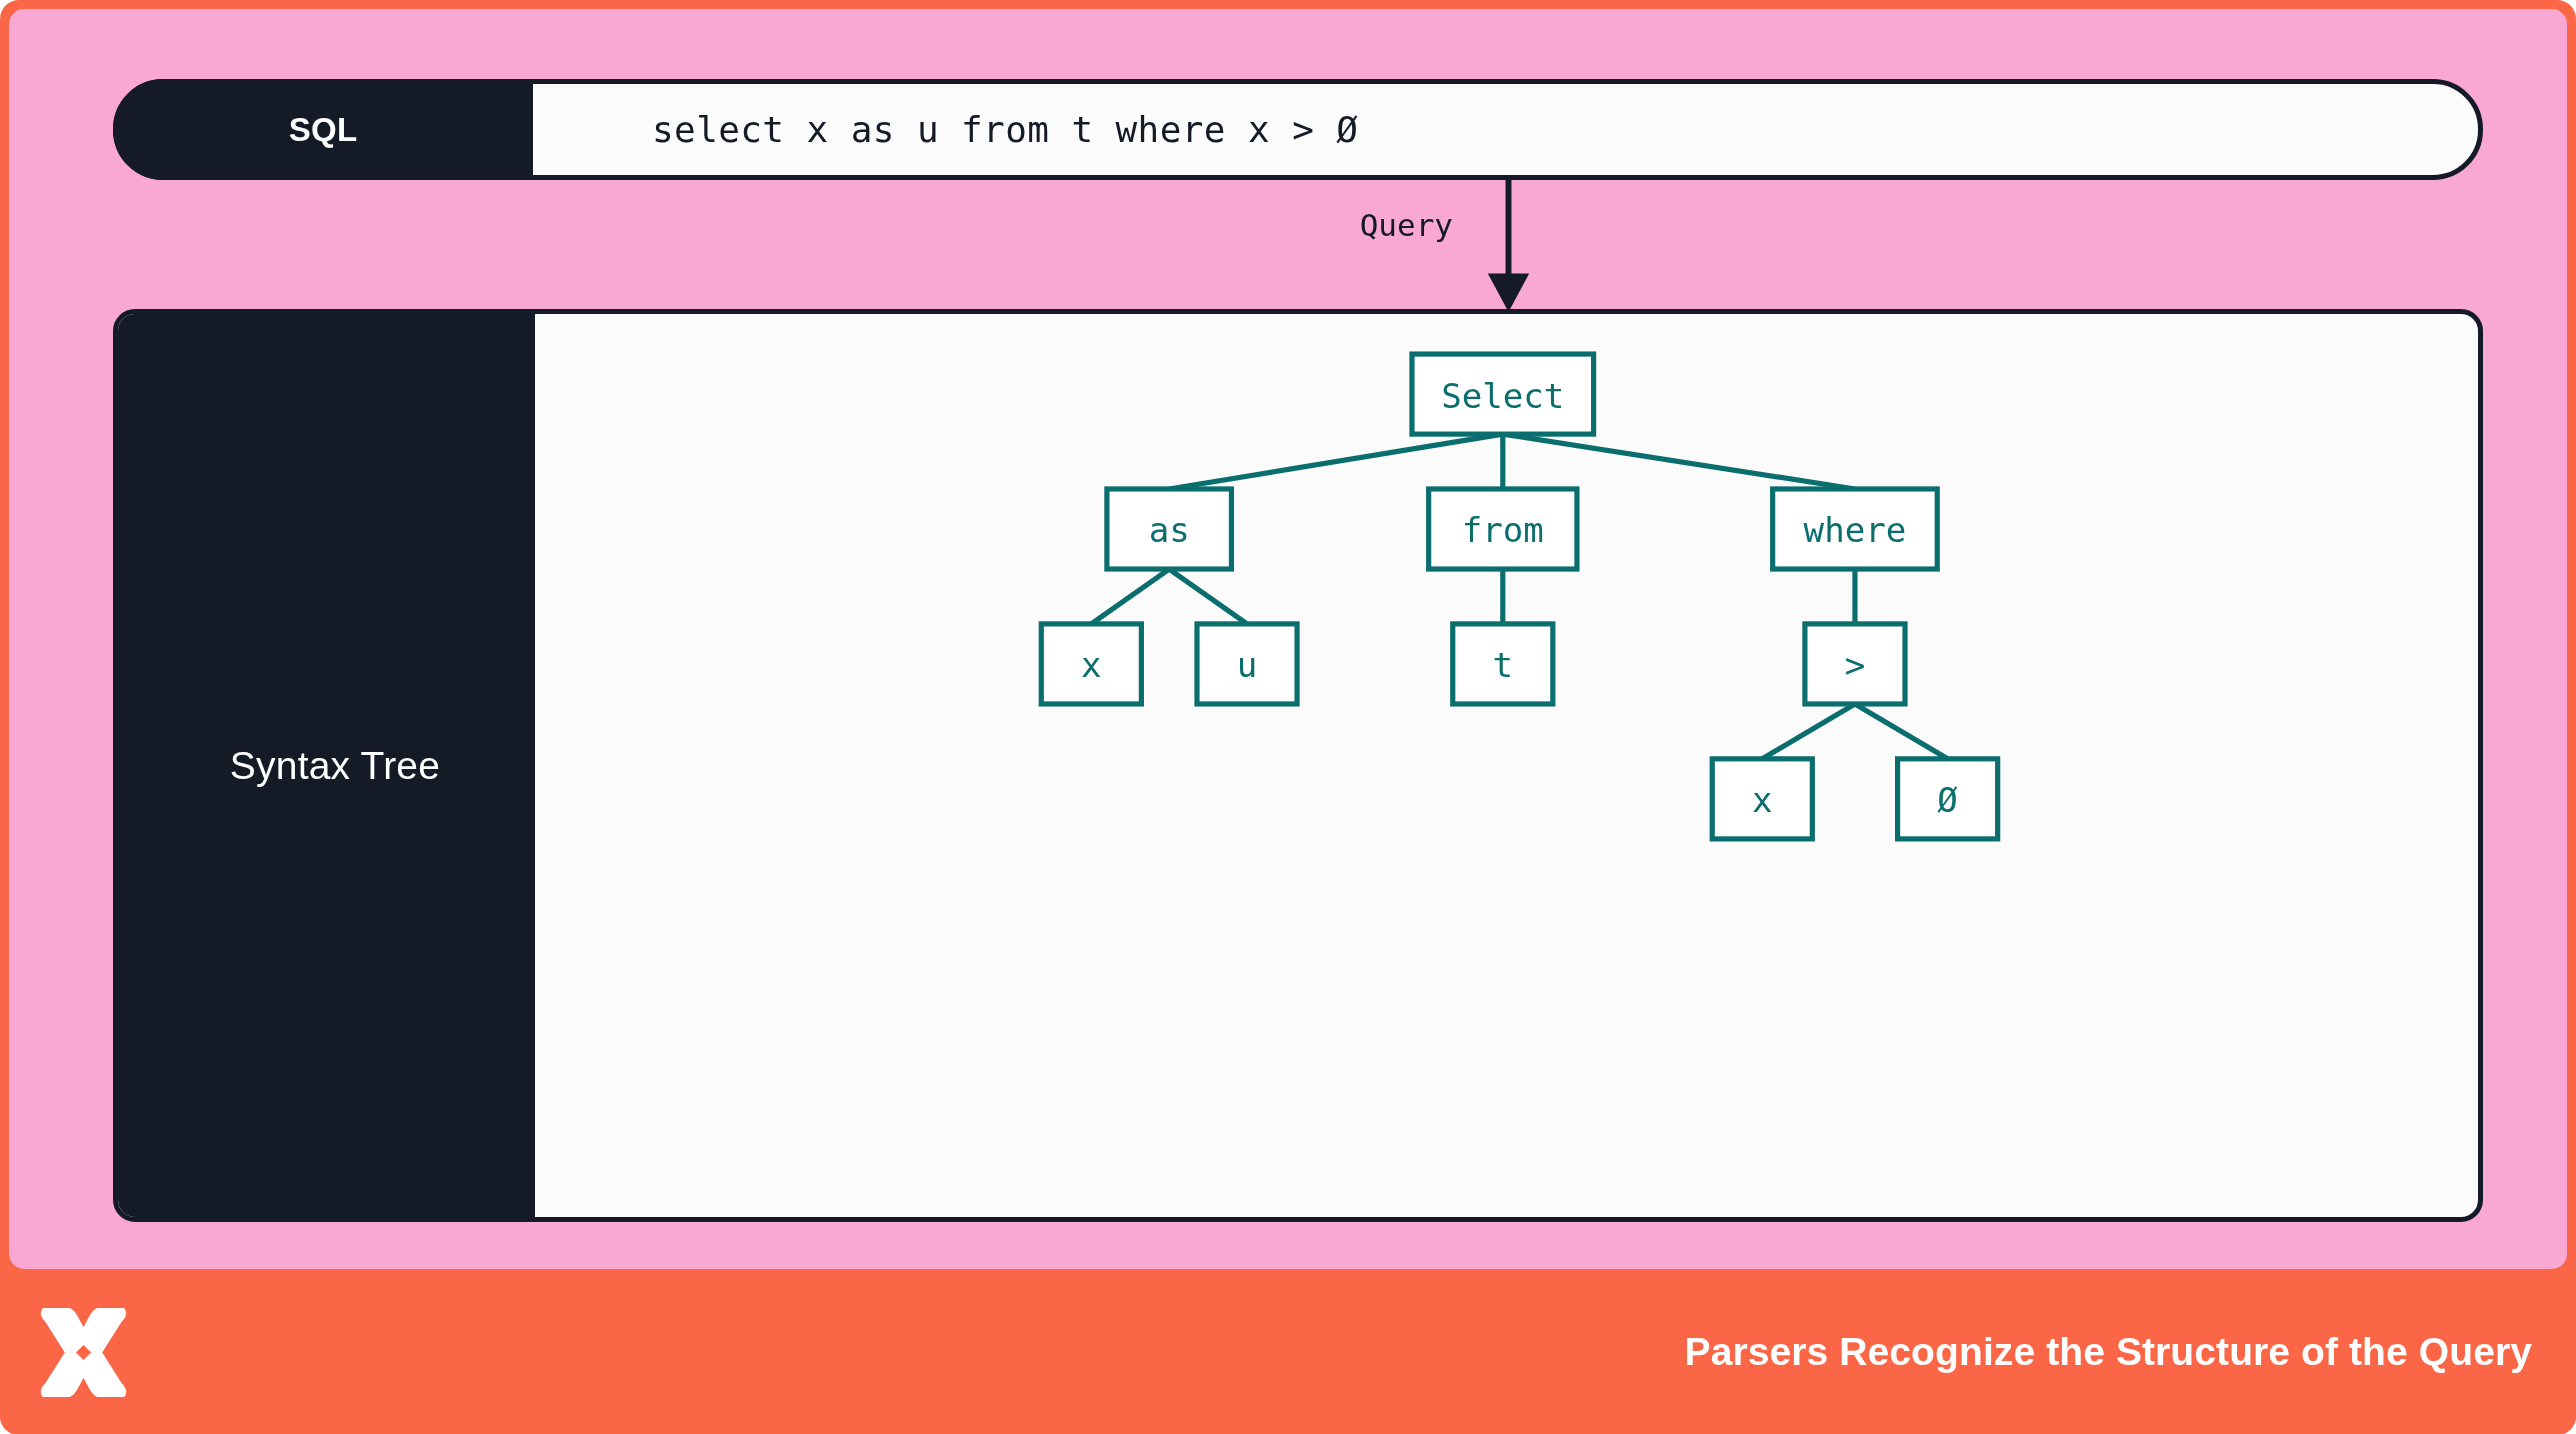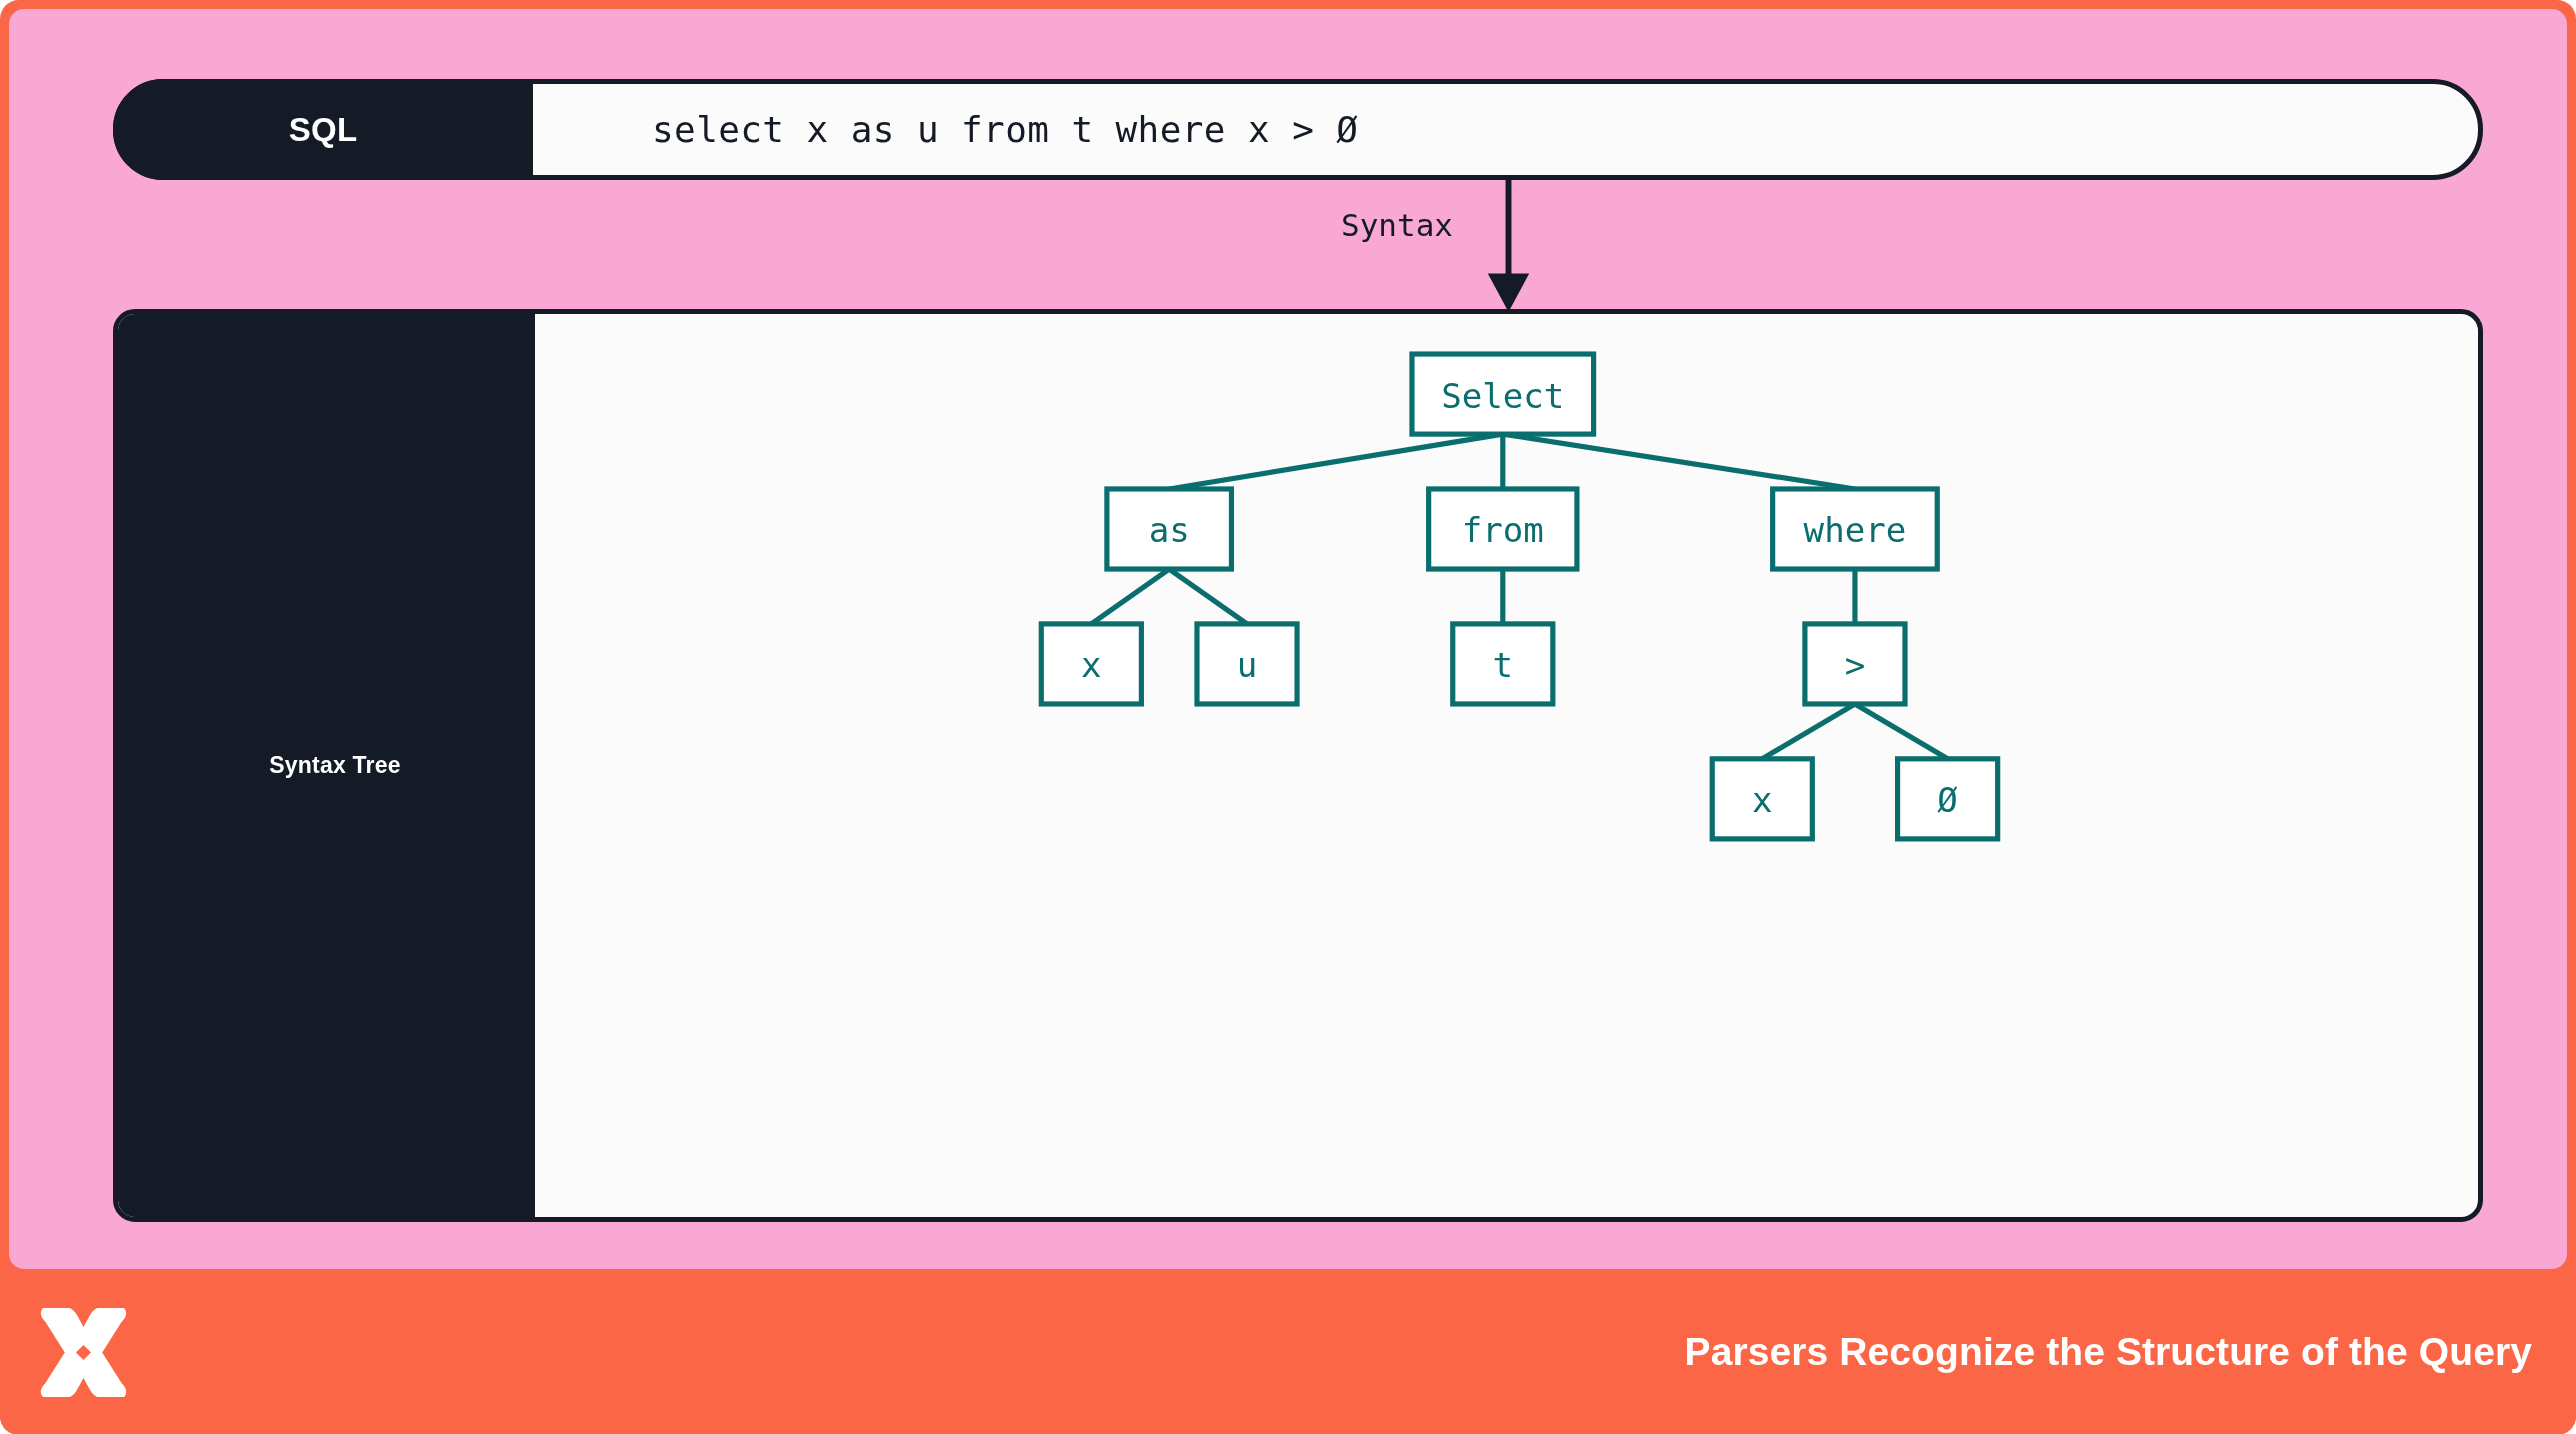--- a/index.html
+++ b/index.html
@@ -129,22 +129,22 @@
     top: 0;
     width: 417px;
     height: 100%;
     background: #141A26;
     display: flex;
     align-items: center;
     justify-content: center;
   }
   #tree-sidebar .side-text {
     color: #ffffff;
-    font-size: 23px;
-    font-weight: bold;
+    font-size: 39px;
+    font-weight: normal;
     letter-spacing: 0.2px;
     margin-left: 17px;
   }
   #tree-canvas {
     position: absolute;
     left: 417px;
     top: 0;
     right: 0;
     bottom: 0;
   }
@@ -208,21 +208,21 @@
 
     <div id="sql-row">
       <div id="sql-outline"></div>
       <div id="sql-label-pill">
         <span class="pill-text">SQL</span>
       </div>
       <div id="sql-value">select x as u from t where x &gt; Ø</div>
     </div>
 
     <div id="parser-zone">
-      <div id="parser-label">Syntax</div>
+      <div id="parser-label">Query</div>
       <svg id="parser-arrow" viewBox="0 0 150 180">
         <line x1="75" y1="0" x2="75" y2="142" stroke="#141A26" stroke-width="8"></line>
         <polygon points="75,180 47,128 103,128" fill="#141A26"></polygon>
       </svg>
     </div>
 
     <div id="tree-panel">
       <div id="tree-sidebar">
         <span class="side-text">Syntax Tree</span>
       </div>

